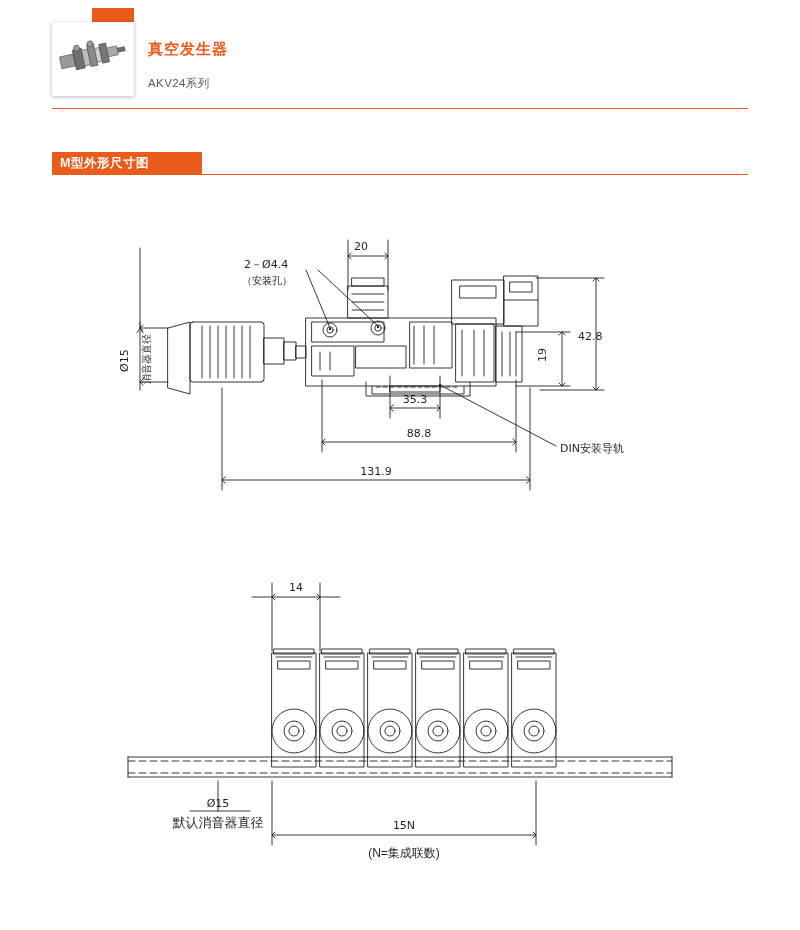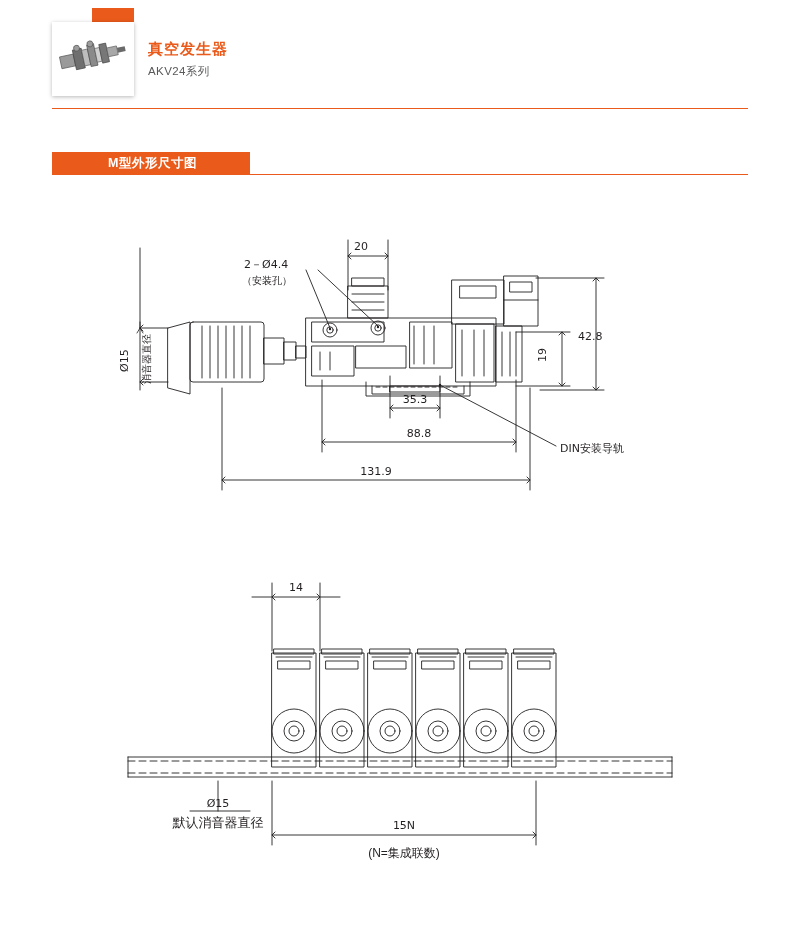--- a/index.html
+++ b/index.html
@@ -47,39 +47,38 @@
     font-size: 15px;
     font-weight: bold;
     color: #ea5b1b;
     letter-spacing: 1px;
     line-height: 1.15;
     margin: 0;
   }
   .title-sub {
     font-size: 11.5px;
     color: #58595b;
-    margin-top: 7px;
+    margin-top: 19px;
     letter-spacing: 0.4px;
   }
   .header-rule {
     position: absolute;
     left: 52px; top: 108px;
     width: 696px;
     height: 1px;
     background: #ea5b1b;
   }
 
   
   .section-head {
     position: absolute;
     left: 52px; top: 152px;
     width: 150px;
     height: 23px;
     background: #ea5b1b;
-    padding-left: 48px;
   }
   .section-head span {
     display: block;
     color: #ffffff;
     font-size: 12.5px;
     font-weight: bold;
     line-height: 23px;
     padding-left: 8px;
     letter-spacing: 0.5px;
   }

